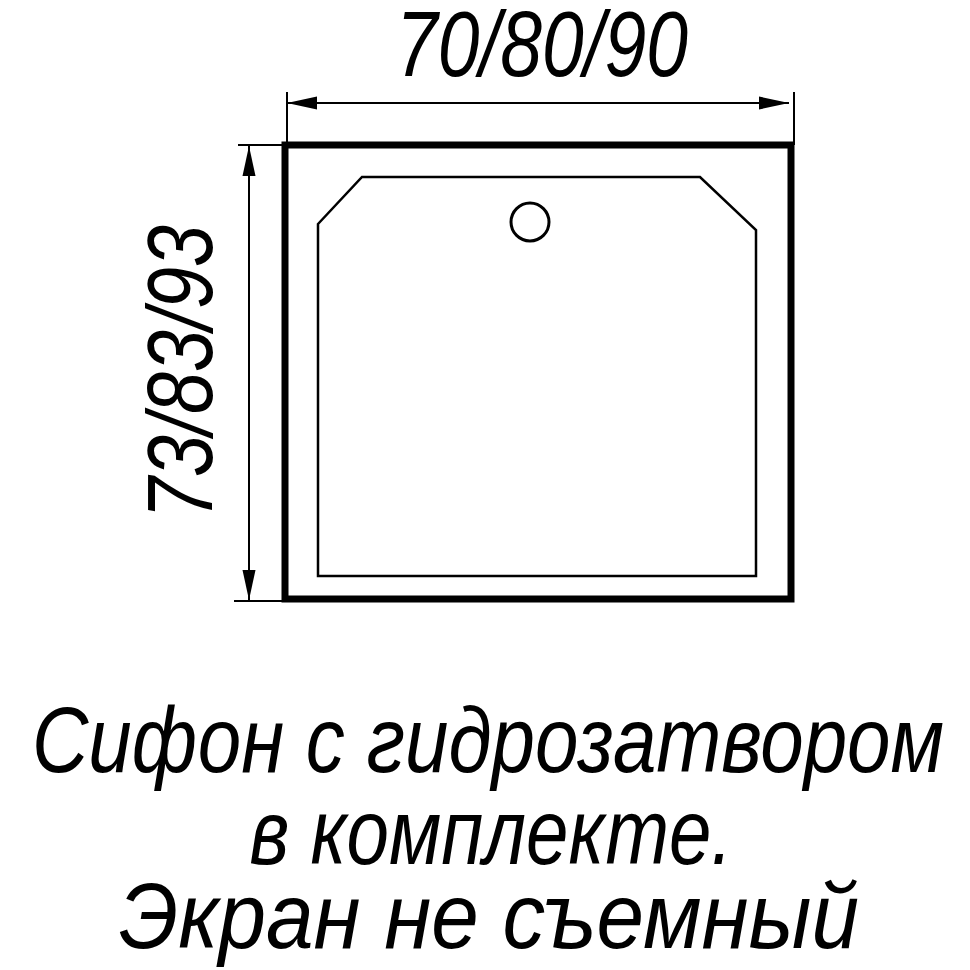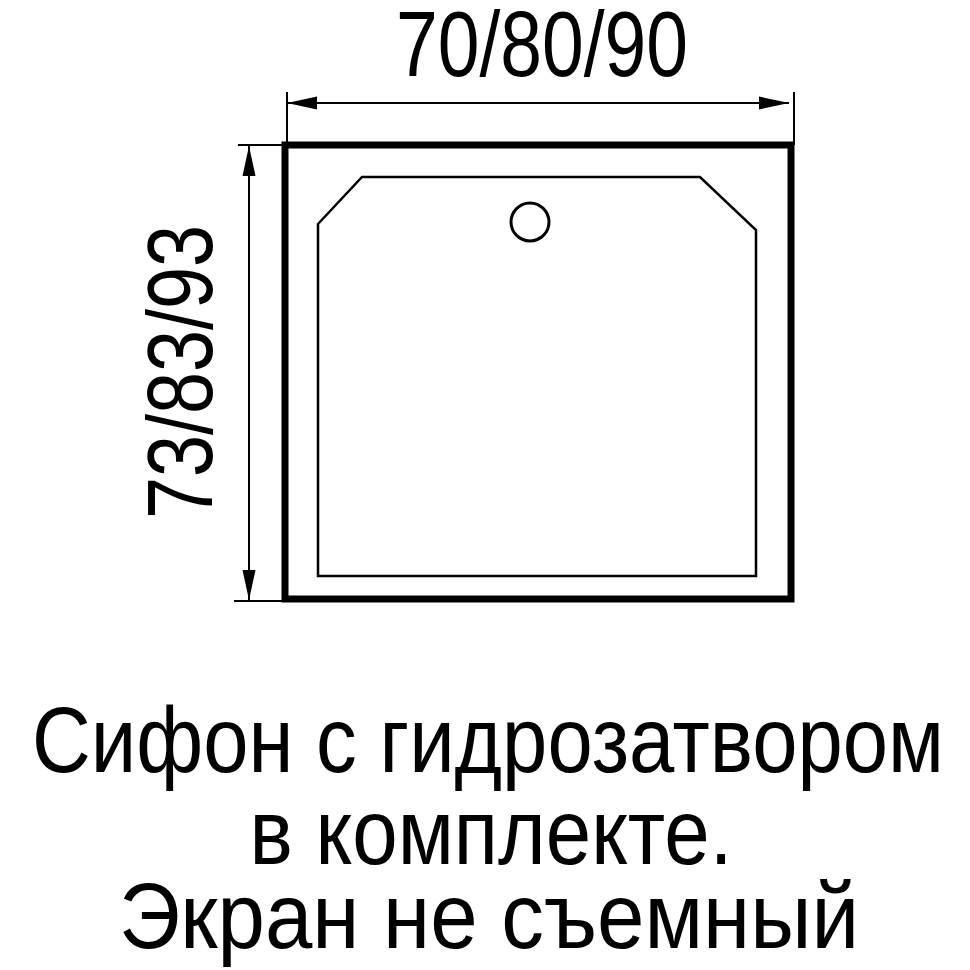--- a/index.html
+++ b/index.html
@@ -7,20 +7,21 @@
     padding: 0;
     background: #ffffff;
     font-family: "Liberation Sans", sans-serif;
   }
   .canvas {
     position: relative;
     width: 970px;
     height: 970px;
     background: #ffffff;
     overflow: hidden;
+    font-style: italic;
   }
   .canvas svg {
     position: absolute;
     inset: 0;
     display: block;
   }
   text {
     fill: #000000;
     font-family: "Liberation Sans", sans-serif;
   }

